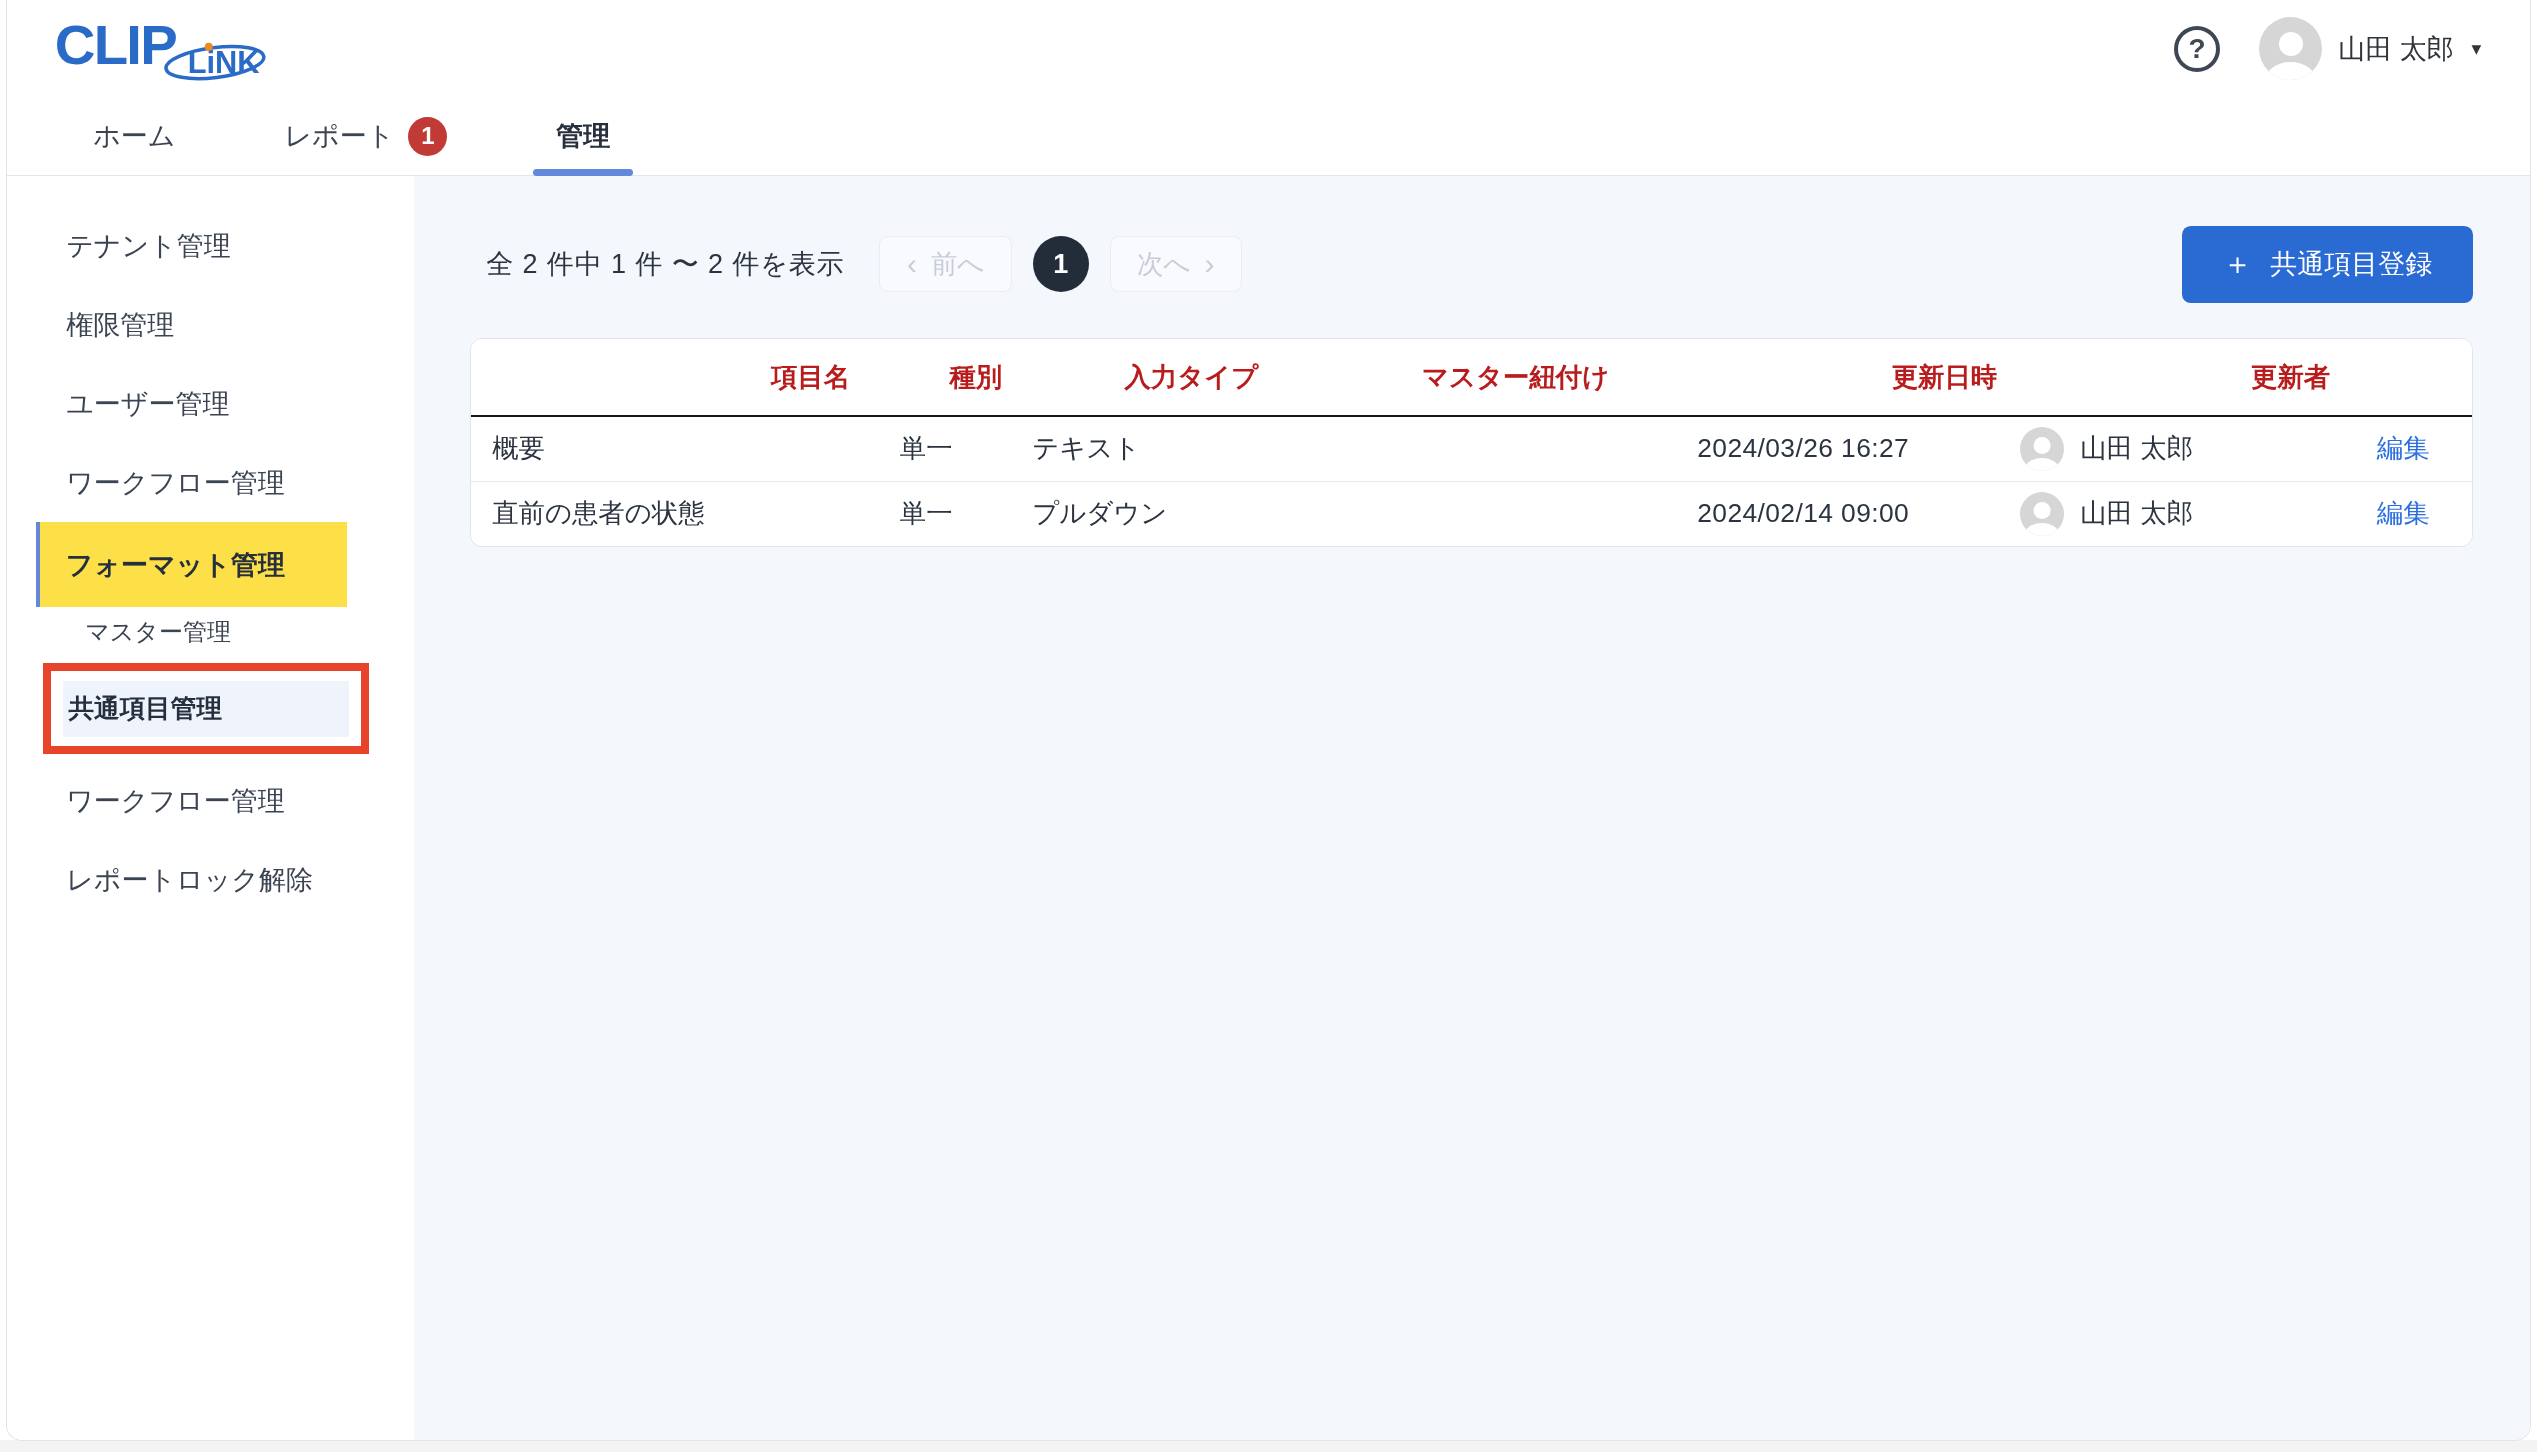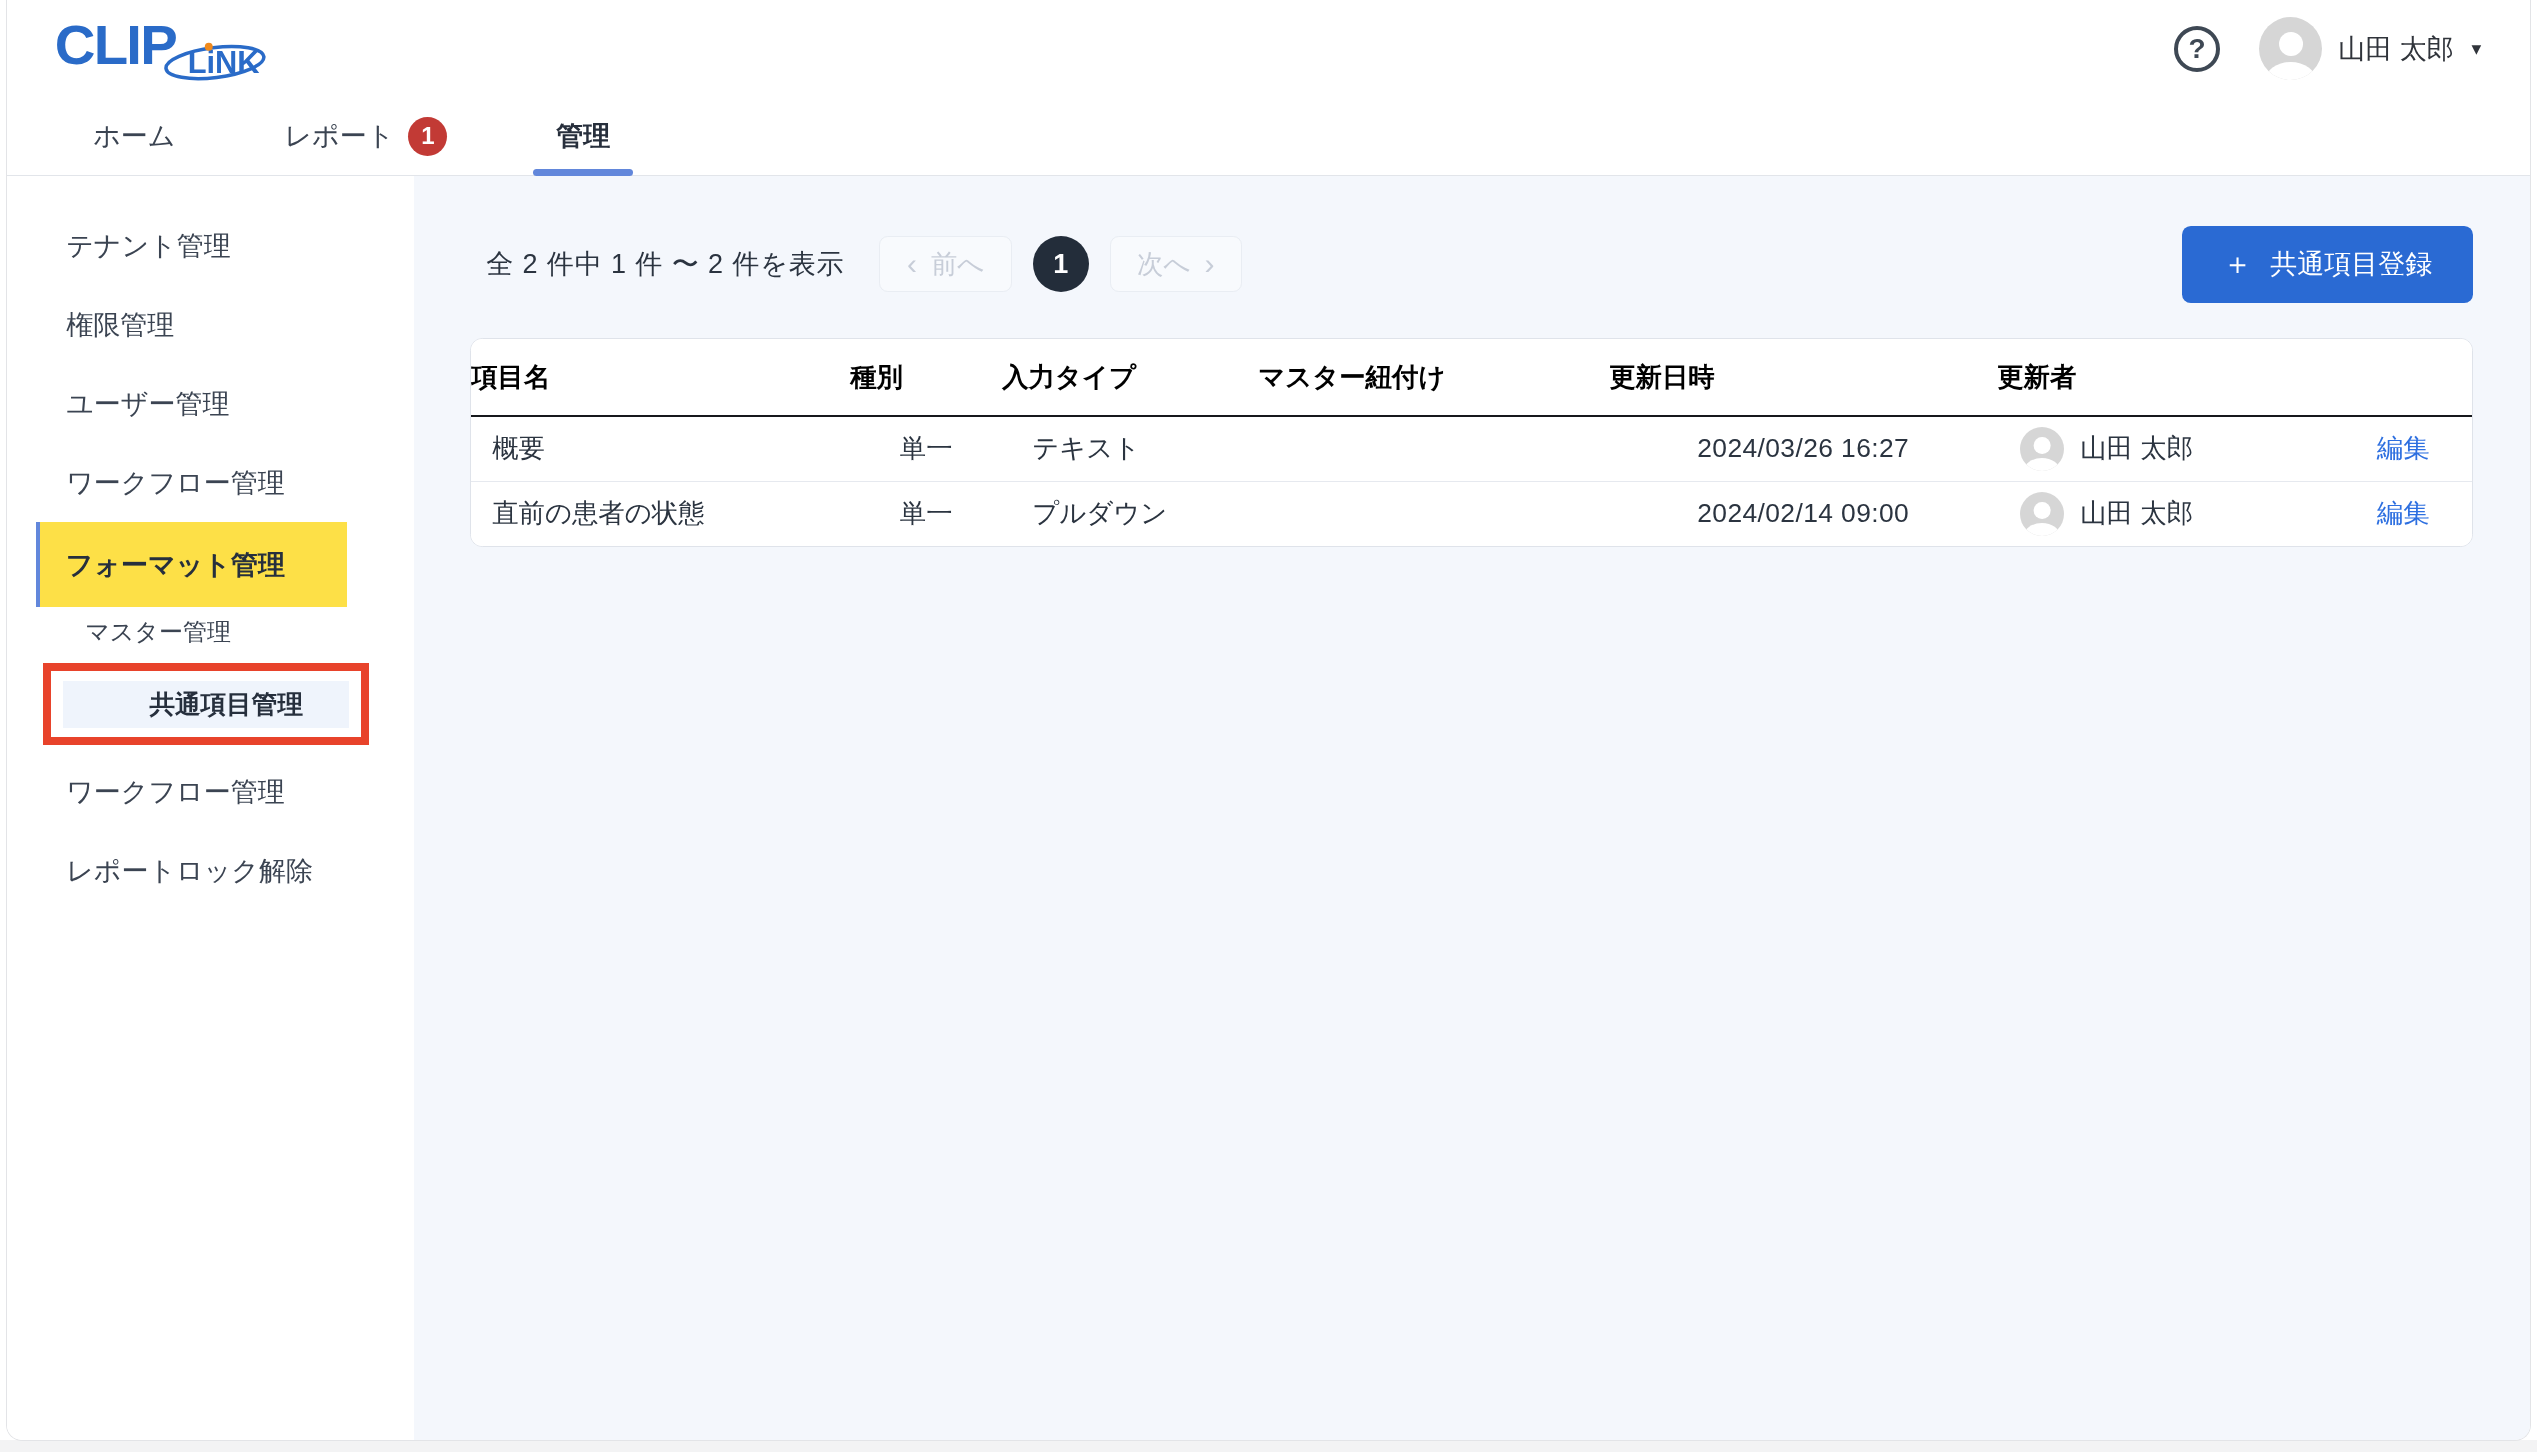--- a/index.html
+++ b/index.html
@@ -45,22 +45,22 @@
   
   .body { flex:1; display:flex; min-height:0; }
   .sidebar { width:407px; flex:0 0 407px; background:#fff; padding-top:30px; }
   .side-item { height:79px; display:flex; align-items:center; padding-left:59px;
     font-size:27px; color:#3b4452; cursor:pointer; }
   .side-item.sub { height:49px; padding-left:78px; font-size:24px; }
   .side-item.active-parent { height:85px; margin-left:29px; width:311px; background:#fde047;
     border-left:4.4px solid #6287db; padding-left:25.6px; font-weight:bold; color:#262f3d; }
   .redbox { margin:7px 0 7px 36px; width:326px; border:8.8px solid #e8432b; background:#fff;
     padding:9.7px 12.3px; }
-  .redbox .side-item.sub-active { height:47px; background:#eff4fc; padding-left:40px;
-    font-size:25.6px; font-weight:bold; color:#262f3d; width:100%;justify-content:center; }
+  .redbox .side-item.sub-active { height:56px; background:#eff4fc; padding-left:5px;
+    font-size:25.6px; font-weight:bold; color:#262f3d; width:100%; }
 
   .main { flex:1; background:#f4f7fc; padding:49px 57px 0 56px; min-width:0; }
 
   
   .toolbar { display:flex; align-items:center; margin-bottom:35px; height:78px; }
   .page-summary { font-size:27px; color:#2b3440; margin:0 35px 0 16px; letter-spacing:0.9px; }
   .pg-btn { height:56px; padding:0 26.4px; border:0.9px solid #e9edf3; background:#f8fafd;
     border-radius:8.8px; font-size:26.4px; color:#c7cdd8; display:flex; align-items:center;
     gap:14px; cursor:pointer; font-family:inherit; }
   .pg-chevron { font-size:30px; line-height:1; }
@@ -70,21 +70,21 @@
   .add-btn { margin-left:auto; height:77px; padding:0 41px; border:none; border-radius:8.8px;
     background:#2a6ad3; color:#fff; font-size:27px; display:flex; align-items:center;
     gap:17.6px; cursor:pointer; font-family:inherit; }
   .add-plus { font-size:30px; line-height:1; font-weight:400; }
 
   
   .table-wrap { background:#fff; border:0.9px solid #dfe3ea; border-radius:12.3px; overflow:hidden; }
   table { width:100%; border-collapse:collapse; table-layout:fixed; }
   col.c1{width:379px} col.c2{width:152px} col.c3{width:256px} col.c4{width:351px}
   col.c5{width:388px} col.c6{width:333px} col.c7{width:146px}
-  thead th { height:77px; font-size:26.4px; font-weight:bold; color:#000000; text-align:left;
+  thead th { height:77px; font-size:26.4px; font-weight:bold; color:#b91c1c; text-align:right;
     border-bottom:2.6px solid #16181c; background:#fff; }
   tbody td { height:65px; font-size:26.4px; color:#2b3440; background:#fff; }
   tbody tr:first-child td { border-bottom:1.8px solid #e6e9ef; }
   td.cell-name { text-align:left; padding-left:21px; }
   td.cell-type { text-align:center; }
   td.cell-input { text-align:left; padding-left:30px; }
   td.cell-master { text-align:center; }
   td.cell-date { text-align:center; letter-spacing:0.4px; }
   td.cell-updater { text-align:left; }
   .updater-wrap { display:flex; align-items:center; gap:16px; padding-left:23px; }

